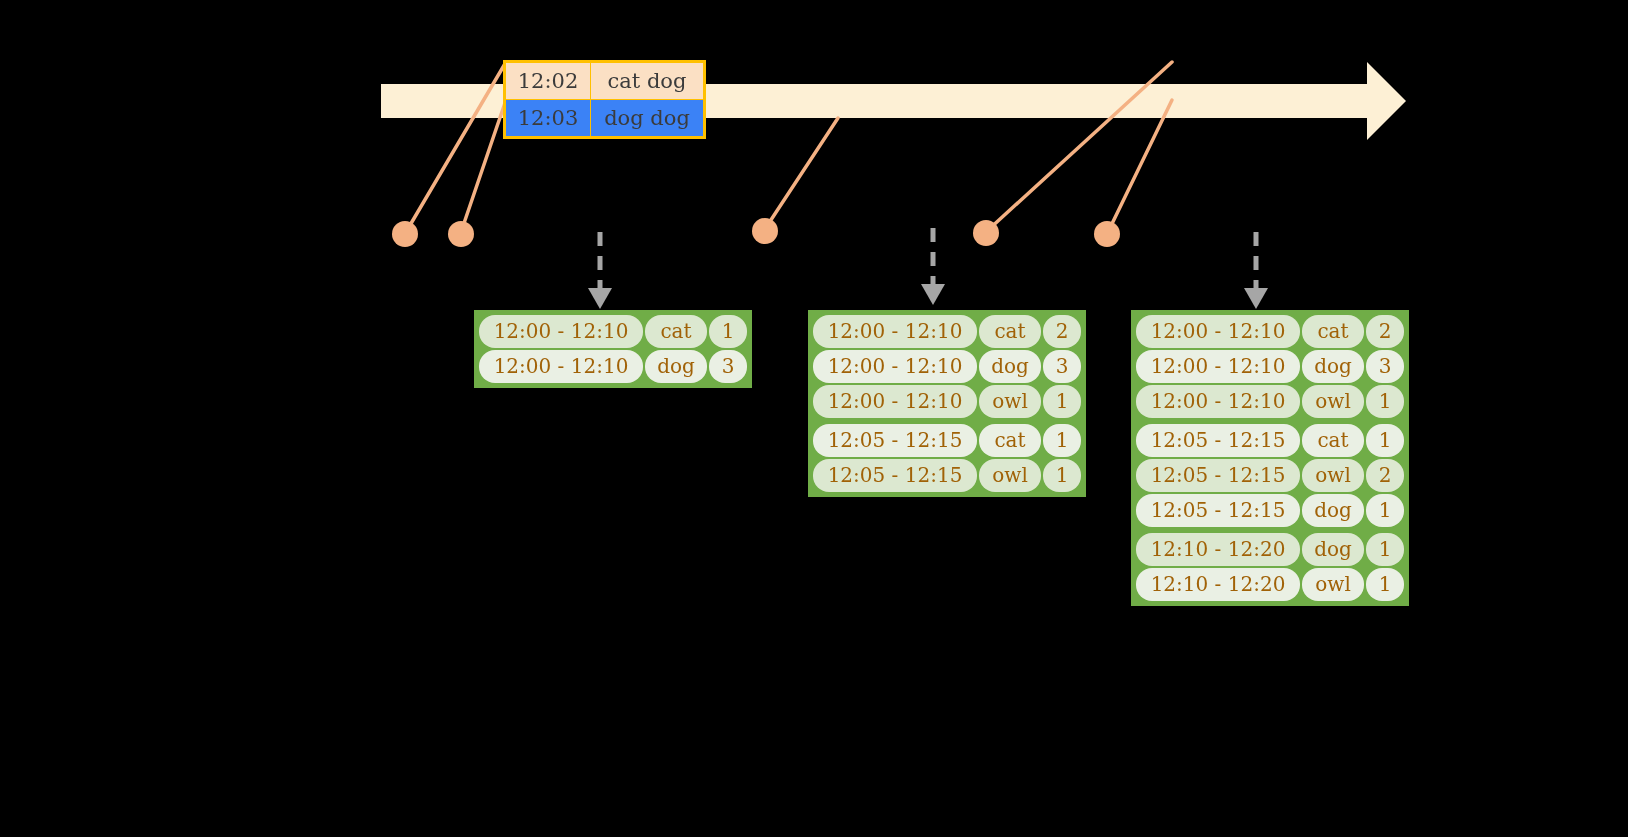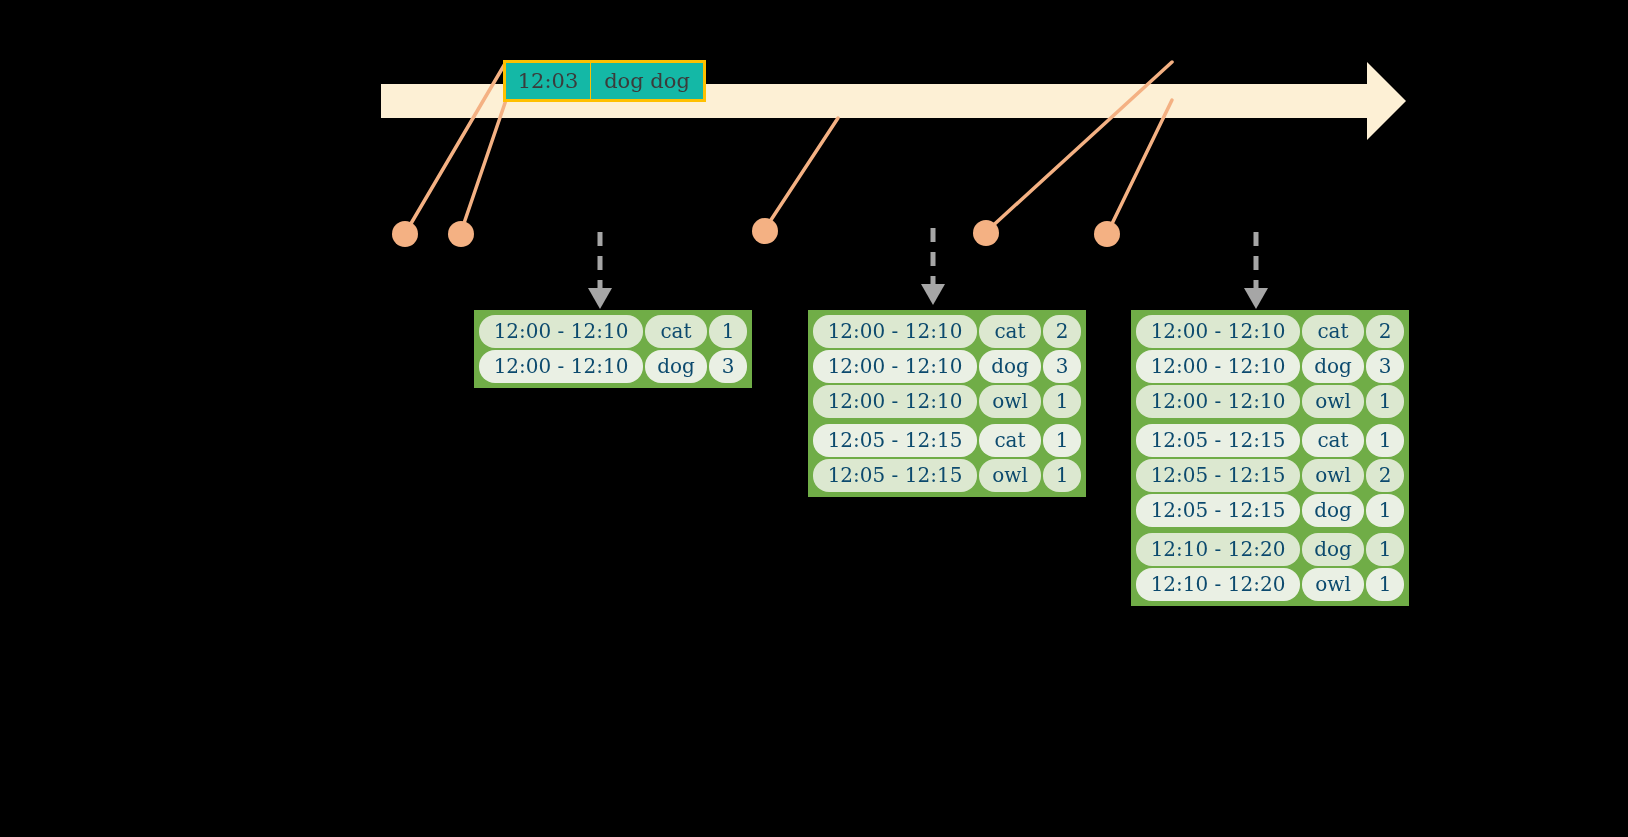--- a/index.html
+++ b/index.html
@@ -42,38 +42,38 @@
     font-size: 21px;
     color: #3b3b3b;
     text-align: center;
     padding: 0;
     height: 36px;
     line-height: 36px;
     white-space: nowrap;
     font-family: "DejaVu Serif", serif;
   }
   .event-table tr.shade td { background: #FBE0C4; }
-  .event-table tr.light td { background: #14b8a6; }
+  .event-table tr.light td { background: #3b82f6; }
   .ev-time { width: 84px; }
   .ev-words { width: 112px; }
   .ev-words-wide { width: 128px; }
   .ev-words-narrow { width: 100px; }
 
   
   .result-table {
     position: absolute;
     border-collapse: separate;
     border-spacing: 2px;
     border: 3px solid #70AD47;
     background: #70AD47;
     z-index: 5;
   }
   .result-table td {
     font-size: 20px;
-    color: #0c4a6e;
+    color: #a16207;
     text-align: center;
     padding: 0 6px;
     height: 33px;
     line-height: 33px;
     white-space: nowrap;
     font-family: "DejaVu Serif", serif;
     border-radius: 16px;
   }
   .result-table tr.gA td { background: #DCE8D0; }
   .result-table tr.gB td { background: #EAF0E4; }
@@ -116,20 +116,24 @@
   </svg>
 
   <div class="dot" style="left:392px; top:221px;"></div>
   <div class="dot" style="left:448px; top:221px;"></div>
   <div class="dot" style="left:752px; top:218px;"></div>
   <div class="dot" style="left:973px; top:220px;"></div>
   <div class="dot" style="left:1094px; top:221px;"></div>
 
   <table class="event-table" style="left:503px; top:60px;">
     <tbody>
+        <tr class="shade">
+      <td class="ev-time">12:02</td>
+      <td class="ev-words">cat dog</td>
+    </tr>
     <tr class="light">
       <td class="ev-time">12:03</td>
       <td class="ev-words">dog dog</td>
     </tr>
   </tbody>
     </table>
 
 
   <table class="event-table" style="left:1170px; top:60px;">
     <tbody>

